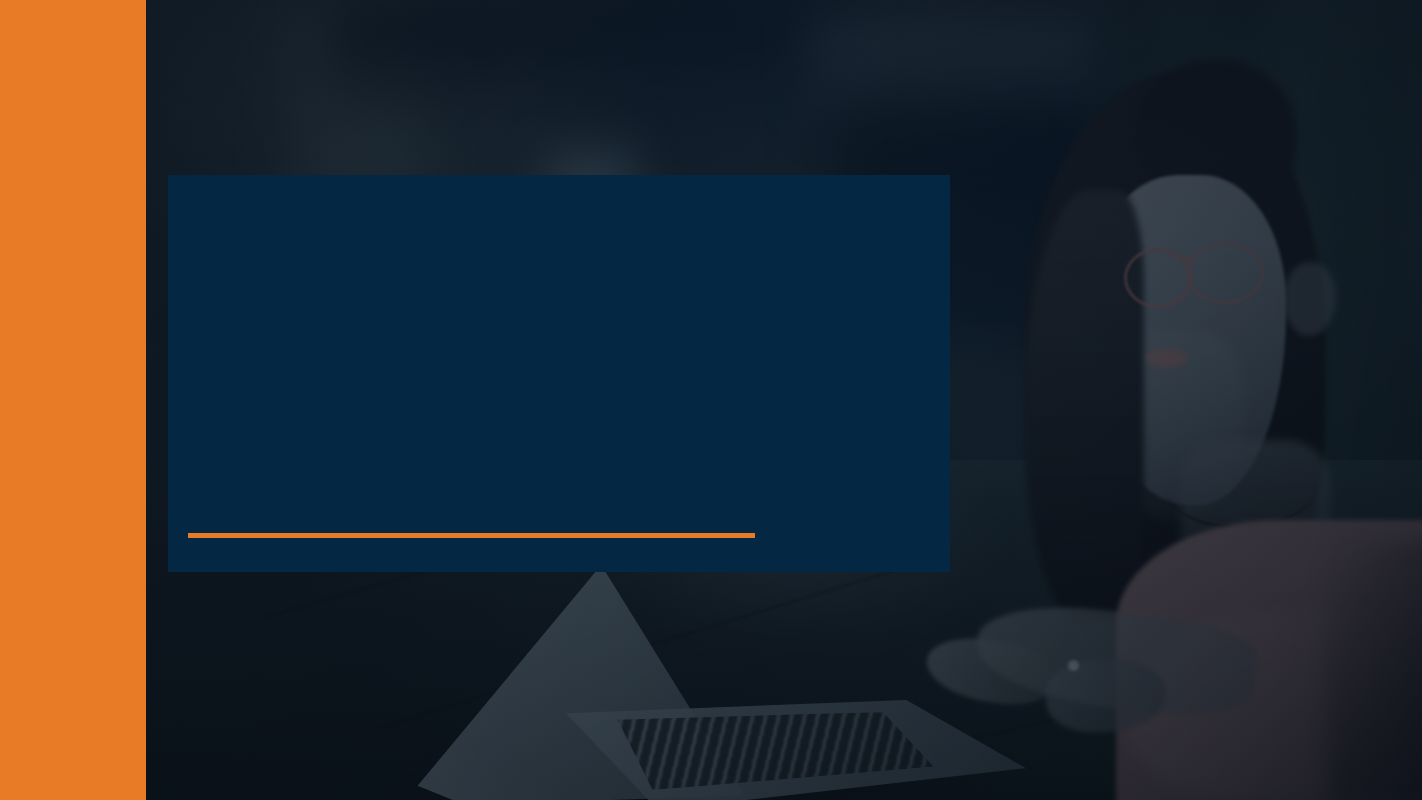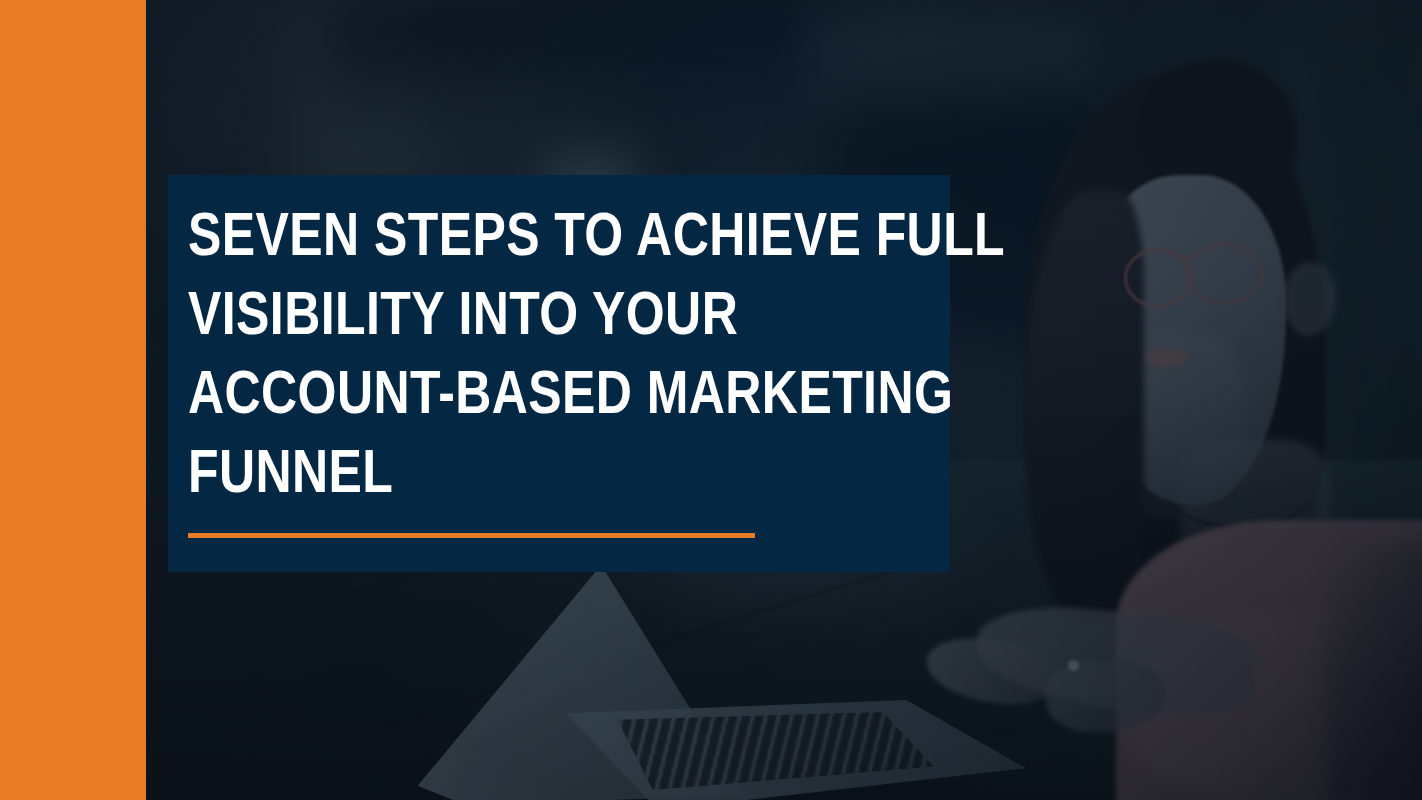--- a/index.html
+++ b/index.html
@@ -510,22 +510,16 @@
     <div class="pe-hand-b"></div>
     <div class="pe-ring"></div>
 
     <div class="ph-tint"></div>
     <div class="ph-tint2"></div>
   </div>
 
   <div class="accent-bar"></div>
 
   <div class="title-card">
-    <div class="title-block">
-      <div class="title-line">SEVEN STEPS TO ACHIEVE FULL</div>
-      <div class="title-line">VISIBILITY INTO YOUR</div>
-      <div class="title-line">ACCOUNT-BASED MARKETING</div>
-      <div class="title-line">FUNNEL</div>
-    </div>
     <div class="title-rule"></div>
   </div>
 
 </div>
 
 </body></html>

